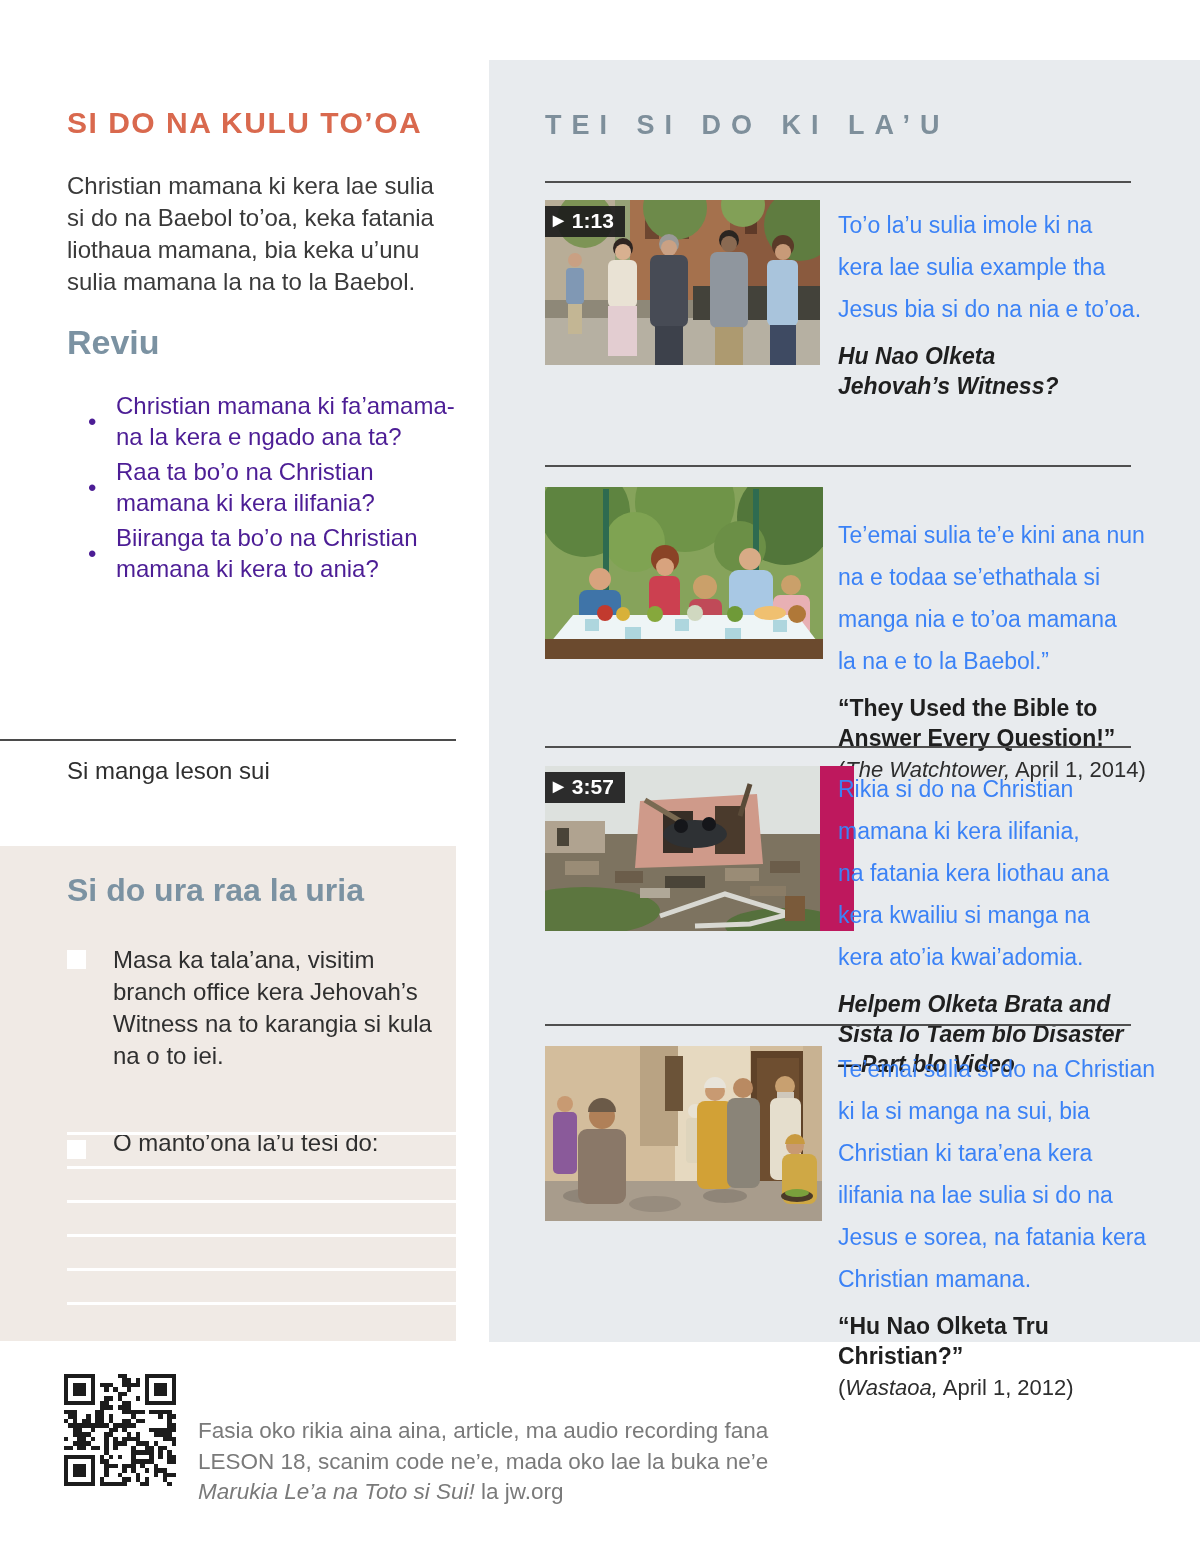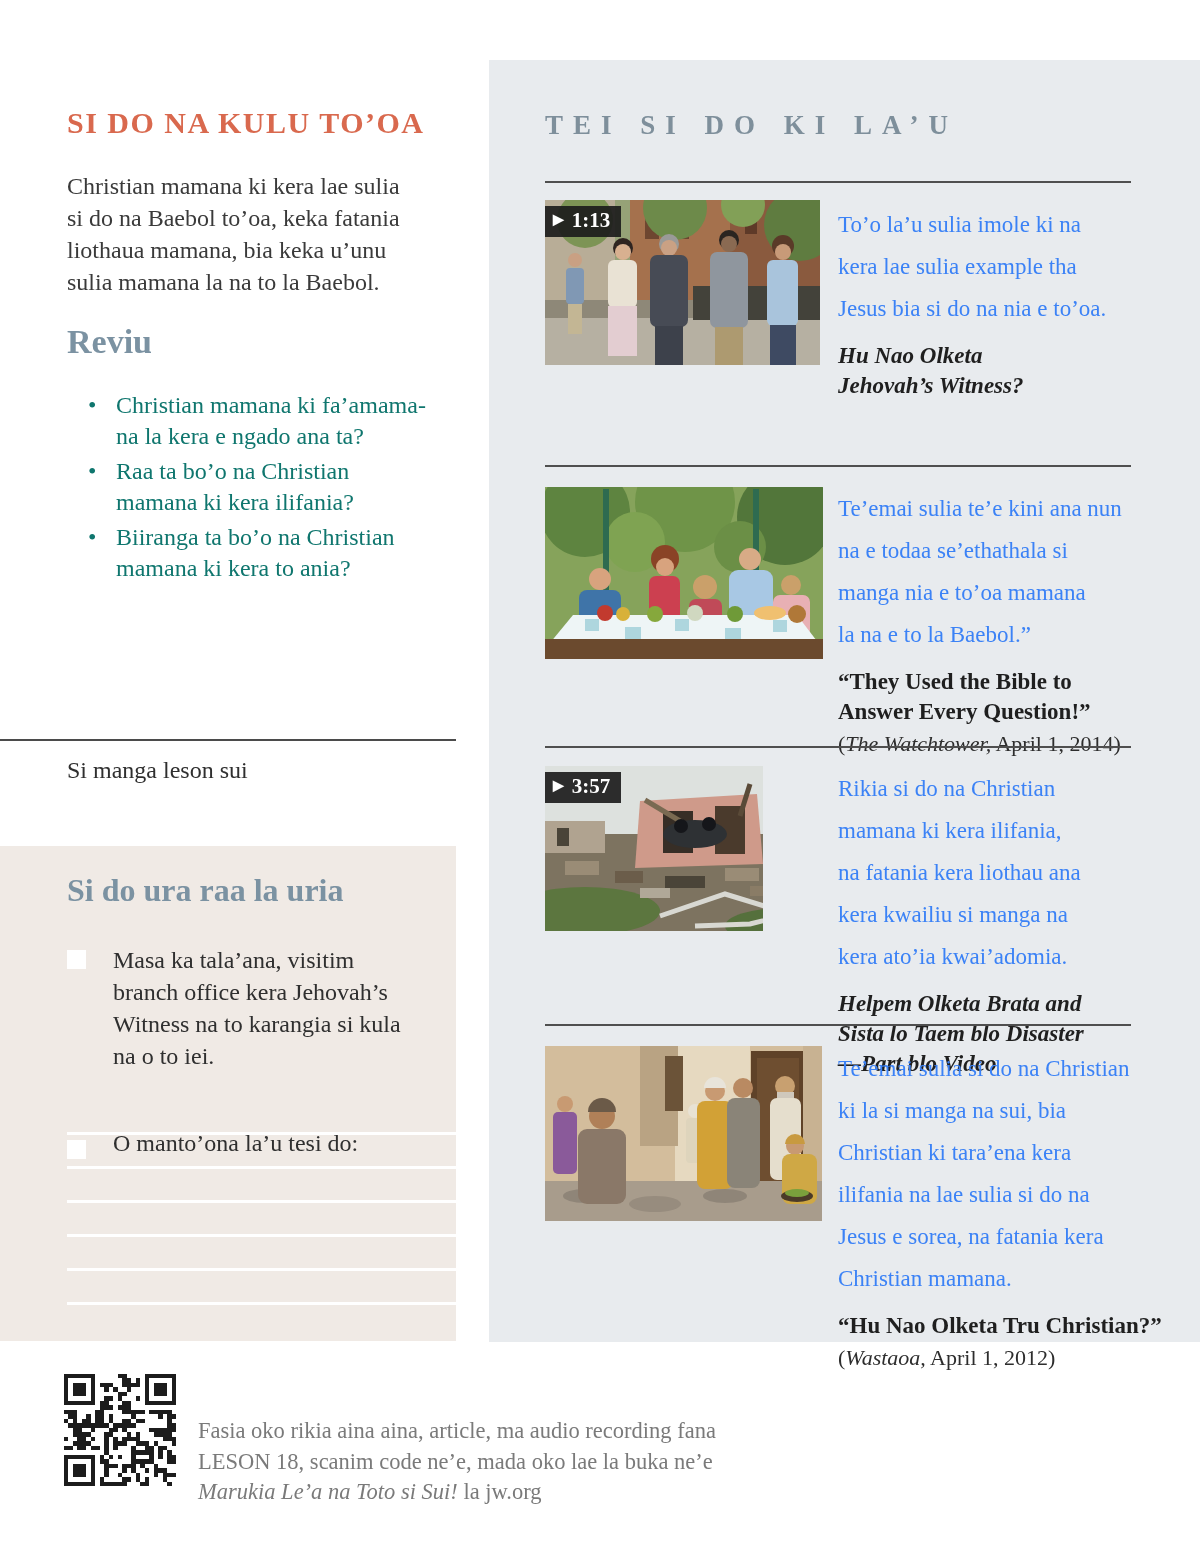--- a/index.html
+++ b/index.html
@@ -1,25 +1,25 @@
 <!DOCTYPE html>
 <html><head>
 <meta charset="utf-8">
 <style>
   html,body{margin:0;padding:0;background:#ffffff;}
   .page{position:relative;width:1200px;height:1543px;background:#ffffff;
-        font-family:Liberation Serif, serif;overflow:hidden;}
+        font-family:Liberation Sans, sans-serif;overflow:hidden;}
   .abs{position:absolute;}
 
   
   .intro-heading{left:67px;top:106px;font-size:30px;font-weight:700;color:#d9694e;letter-spacing:1.5px;}
   .intro-para{left:67px;top:170px;width:400px;font-size:24px;line-height:32px;color:#3a3a3a;white-space:pre-line;}
   .review-heading{left:67px;top:323px;font-size:34px;font-weight:700;color:#7b92a2;}
   .review-list{left:88px;top:390px;width:380px;}
-  .bullet-row{display:flex;margin-bottom:4px;font-size:24px;line-height:31px;color:#0f766e;}
+  .bullet-row{display:flex;margin-bottom:4px;font-size:24px;line-height:31px;color:#4c1d95;align-items:center;}
   .bullet-marker{flex:0 0 28px;}
   .bullet-marker::before{content:"•";}
   .bullet-text{white-space:pre-line;}
   .left-divider{left:0;top:739px;width:456px;height:2px;background:#4b4b4b;}
   .lesson-note{left:67px;top:757px;font-size:24px;color:#2f2f2f;}
 
   .goal-box{left:0;top:846px;width:456px;height:495px;background:#f0eae5;}
   .goal-heading{left:67px;top:872px;font-size:32px;font-weight:700;color:#7b92a2;}
   .check-row{display:flex;width:375px;}
   .check-row-1{left:67px;top:944px;}
@@ -193,34 +193,34 @@
       <circle cx="60" cy="126" r="8" fill="#c23a2e"></circle>
       <circle cx="78" cy="127" r="7" fill="#d8b13a"></circle>
       <circle cx="110" cy="127" r="8" fill="#86a83c"></circle>
       <circle cx="150" cy="126" r="8" fill="#d0d8c0"></circle>
       <circle cx="190" cy="127" r="8" fill="#6f9a38"></circle>
       <ellipse cx="225" cy="126" rx="16" ry="7" fill="#f0c070"></ellipse>
       <circle cx="252" cy="127" r="9" fill="#b07838"></circle>
       <rect x="0" y="152" width="278" height="20" fill="#6b4a2e"></rect>
     </svg>
   </div>
-  <div class="abs item-text-block" style="top:488px">
+  <div class="abs item-text-block" style="top:514px">
     <div class="item-text">Te’emai sulia te’e kini ana nun
 na e todaa se’ethathala si
 manga nia e to’oa mamana
 la na e to la Baebol.”</div>
     <div class="item-title">“They Used the Bible to
 Answer Every Question!”</div>
     <div class="item-source">
       <span>(</span><span class="ital">The Watchtower,</span><span> April 1, 2014)</span>
     </div>
   </div>
 
   <div class="abs item-hr" style="top:746px"></div>
-  <div class="abs thumb" style="top:766px;width:218px;height:165px">
+  <div class="abs thumb" style="top:766px;width:309px;height:165px">
     <svg viewBox="0 0 275 165" width="275" height="165">
       <rect width="275" height="165" fill="#7d7360"></rect>
       <rect width="275" height="68" fill="#dde1de"></rect>
       <rect x="0" y="55" width="60" height="32" fill="#b0a390"></rect>
       <rect x="12" y="62" width="12" height="18" fill="#4a4438"></rect>
       <polygon points="95,35 212,28 218,98 90,102" fill="#cf9a8a"></polygon>
       <rect x="118" y="45" width="30" height="42" fill="#372e26"></rect>
       <rect x="170" y="40" width="30" height="48" fill="#4a3a2c"></rect>
       <line x1="100" y1="34" x2="150" y2="64" stroke="#7a6a52" stroke-width="5"></line>
       <line x1="205" y1="18" x2="195" y2="50" stroke="#5a4a38" stroke-width="5"></line>

